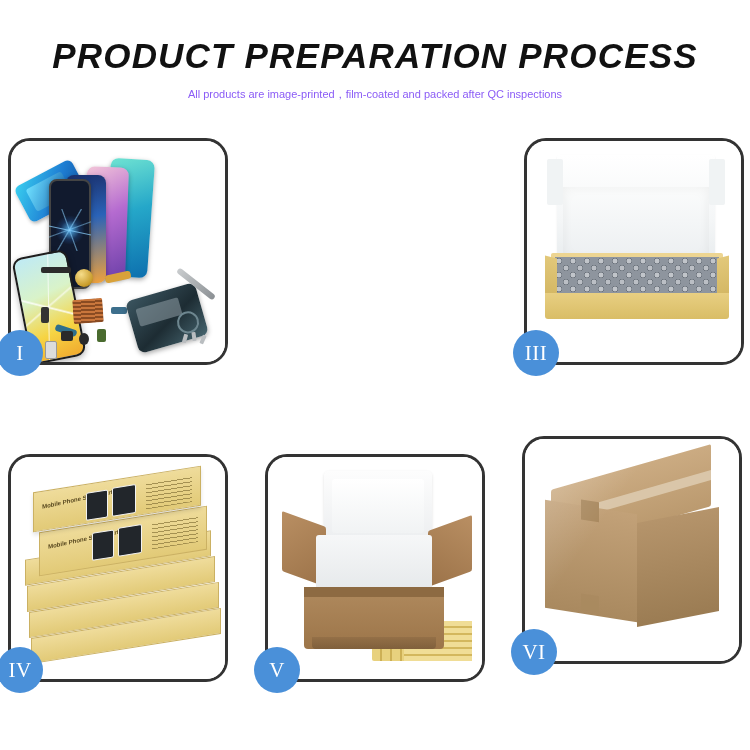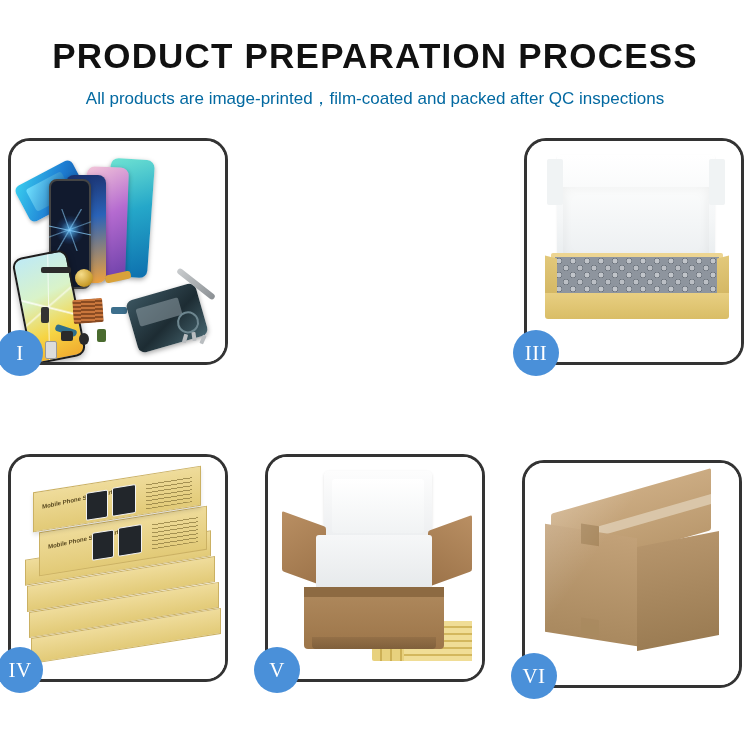--- a/index.html
+++ b/index.html
@@ -8,43 +8,43 @@
     font-family:"Liberation Sans", sans-serif;
     overflow:hidden;position:relative;
   }
   .page{position:absolute;inset:0;}
 
   
   .header{position:absolute;left:0;top:0;width:750px;text-align:center;}
   .title{
     font-size:35px;font-weight:700;color:#111;
     letter-spacing:1.2px;margin-top:38px;line-height:1;
-    white-space:nowrap;font-family:"Liberation Sans", sans-serif;
+    white-space:nowrap;font-family:"Liberation Sans", sans-serif;font-style:italic;
   }
   .subtitle{
-    font-size:17px;color:#0369a1;margin-top:14px;white-space:nowrap;
+    font-size:11px;color:#8b5cf6;margin-top:14px;white-space:nowrap;
     font-family:"Liberation Sans", sans-serif;
   }
 
   
   .grid{position:absolute;left:0;top:132px;width:750px;height:560px;}
   .panel{
     position:absolute;border:3px solid #333333;border-radius:22px;
     background:#ffffff;box-sizing:border-box;overflow:visible;
   }
   .panel .stage{
     position:absolute;inset:0;border-radius:19px;overflow:hidden;
     background:#ffffff;
   }
   .p1{left:8px;  top:6px;   width:220px;height:227px;}
   .p2{left:265px;top:6px;   width:220px;height:227px;}
   .p3{left:524px;top:6px;   width:220px;height:227px;}
   .p4{left:8px;  top:322px; width:220px;height:228px;}
   .p5{left:265px;top:322px; width:220px;height:228px;}
-  .p6{left:522px;top:328px; width:220px;height:228px;}
+  .p6{left:522px;top:304px; width:220px;height:228px;}
 
   .badge{
     position:absolute;left:-14px;bottom:-14px;width:46px;height:46px;
     border-radius:50%;background:#4a90d9;color:#ffffff;
     font-family:"Liberation Serif", serif;font-size:21px;
     display:flex;align-items:center;justify-content:center;
     letter-spacing:.5px;z-index:5;
   }
 
   

